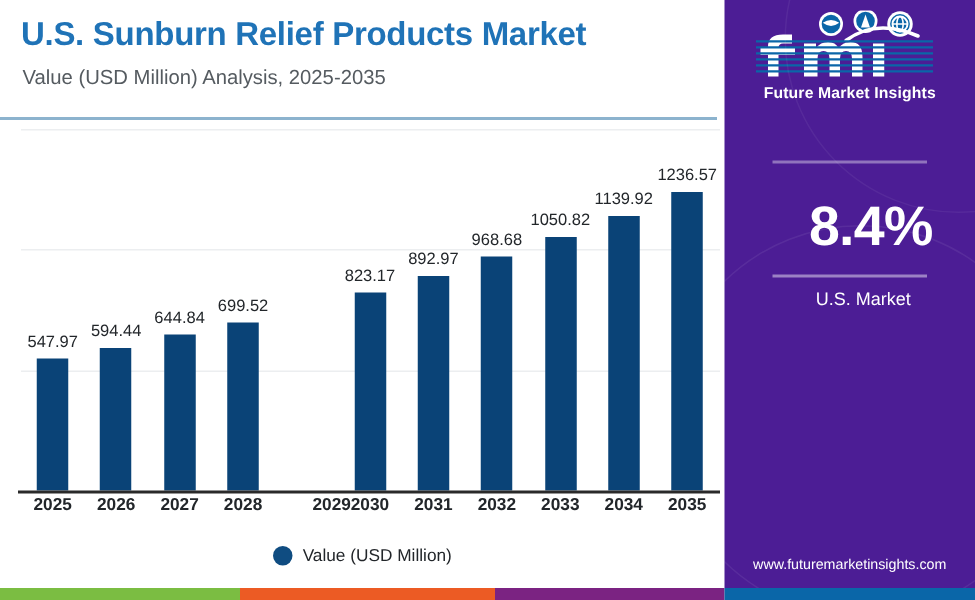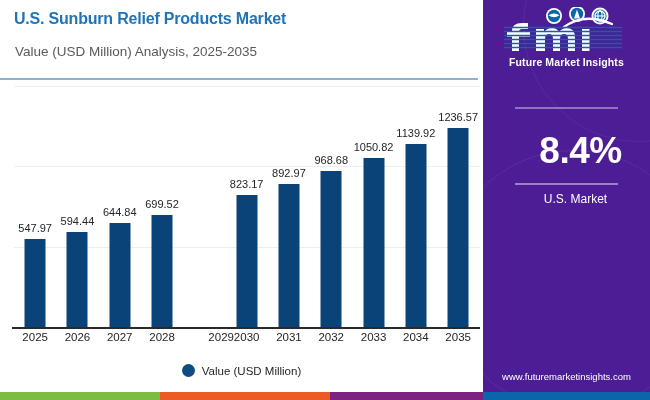--- a/index.html
+++ b/index.html
@@ -11,21 +11,21 @@
     position:relative;
   }
   #root { position:relative; width:650px; height:400px; background:#fff; }
 
   
   .left-pane { position:absolute; left:0; top:0; width:483px; height:392px; background:#fff; }
 
   .header { position:absolute; left:0; top:0; width:483px; height:79px; }
   .chart-title {
     position:absolute; left:14px; top:10px;
-    font-size:16px; font-weight:bold; color:#1f73b7;
+    font-size:22px; font-weight:bold; color:#1f73b7;
     letter-spacing:-0.2px; white-space:nowrap;
   }
   .chart-subtitle {
     position:absolute; left:15px; top:44px;
     font-size:13.5px; color:#555b60; white-space:nowrap;
   }
   .header-rule {
     position:absolute; left:0; top:78px; width:478px; height:2px;
     background:#8cb3ce;
   }
@@ -41,21 +41,21 @@
   }
   .bar {
     position:absolute; bottom:0; left:50%; transform:translateX(-50%);
     width:21px; background:#0a4377;
   }
   .bar-value {
     position:absolute; left:50%; transform:translateX(-50%);
     font-size:11px; color:#22262a; white-space:nowrap;
   }
 
-  .xaxis { position:absolute; left:0; top:331px; width:422px; height:22px; }
+  .xaxis { position:absolute; left:0; top:331px; width:422px; height:22px;font-weight:bold; }
   .xtick {
     position:absolute; width:42.3px; text-align:center;
     font-size:11.5px; color:#22262a;
   }
 
   .legend {
     position:absolute; left:0; top:364px; width:483px;
     display:flex; align-items:center; justify-content:center; gap:7px;
   }
   .legend-dot { width:13px; height:13px; border-radius:50%; background:#0f4c81; }

